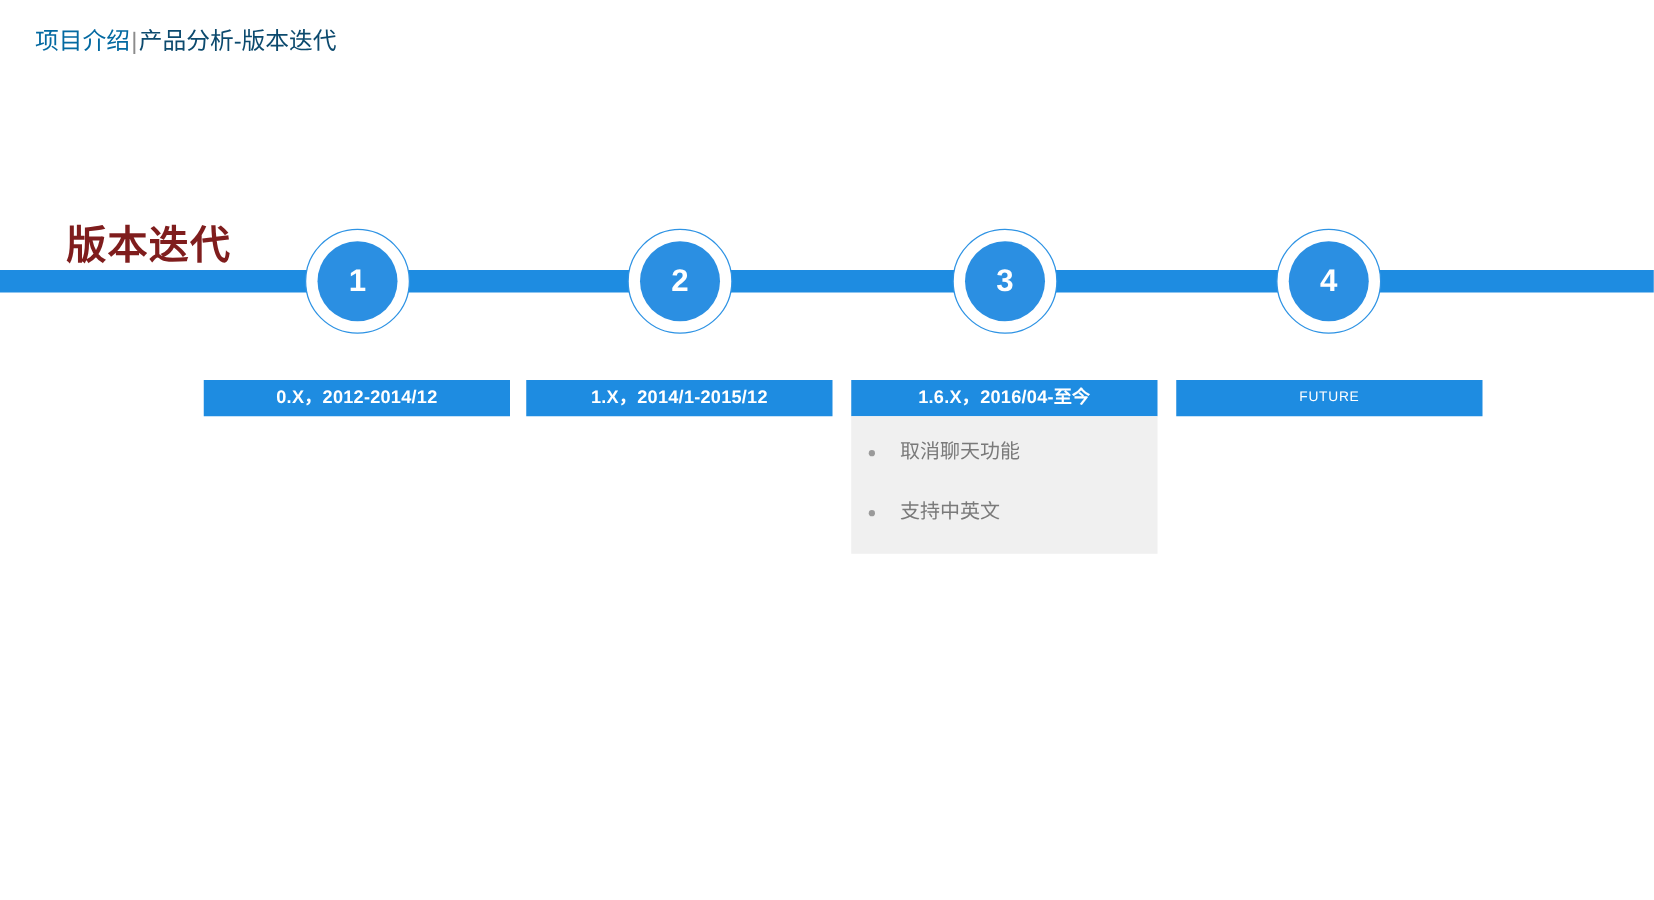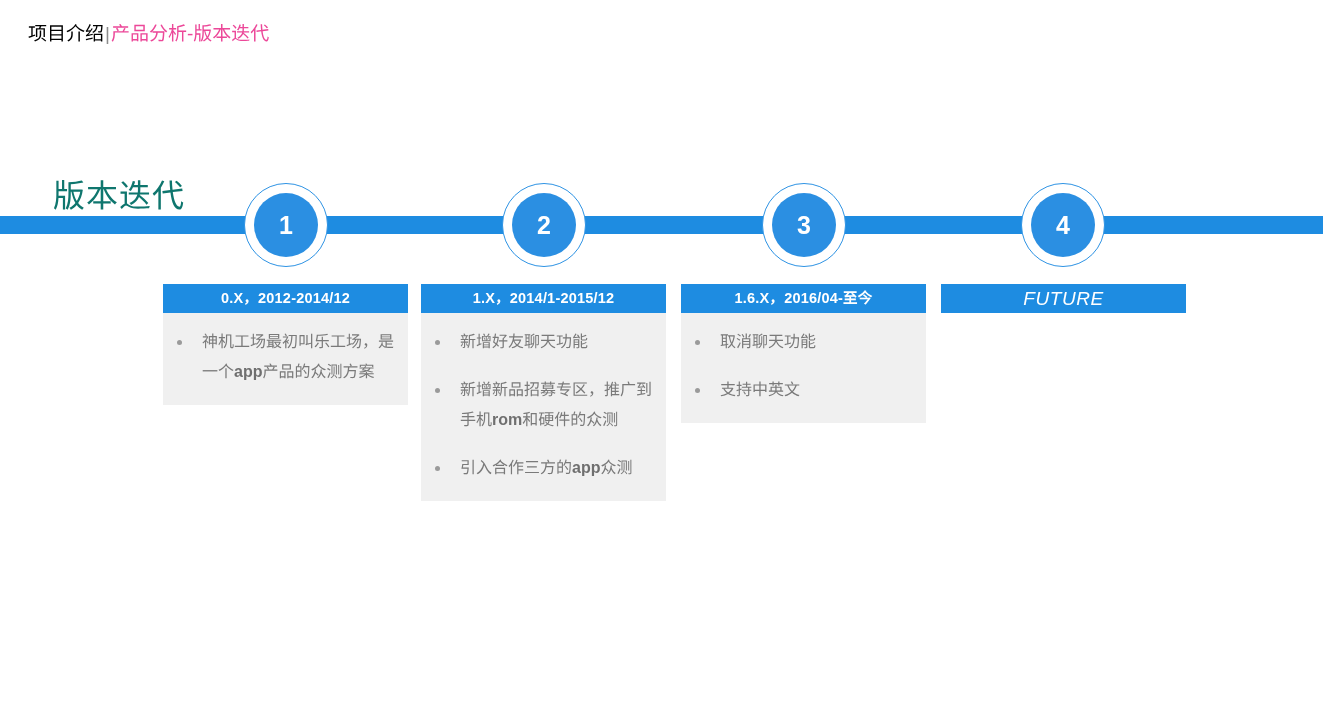--- a/index.html
+++ b/index.html
@@ -20,47 +20,47 @@
   
   .breadcrumb {
     position: absolute;
     left: 28px;
     top: 21px;
     font-size: 19px;
     line-height: 26px;
     white-space: nowrap;
   }
   .breadcrumb .crumb-primary {
-    color: #000000;
+    color: #0369a1;
   }
   .breadcrumb .crumb-sep {
     color: #8c8c8c;
     margin: 0 1px;
   }
   .breadcrumb .crumb-current {
-    color: #ec4899;
+    color: #0c4a6e;
   }
 
   
   .timeline-bar {
     position: absolute;
     left: 0;
     top: 216px;
     width: 1323px;
     height: 18px;
     background: #1e8ce1;
   }
 
   .section-title {
     position: absolute;
     left: 53px;
     top: 176px;
     font-size: 32px;
-    font-weight: normal;
-    color: #0f766e;
+    font-weight: bold;
+    color: #7f1d1d;
     letter-spacing: 1px;
     line-height: 40px;
     z-index: 5;
   }
 
   .node {
     position: absolute;
     top: 183px;
     width: 84px;
     height: 84px;
@@ -89,44 +89,43 @@
 
   
   .node-1 { left: 244px; }
   .node-2 { left: 502px; }
   .node-3 { left: 762px; }
   .node-4 { left: 1021px; }
 
   
   .card {
     position: absolute;
-    top: 284px;
+    top: 304px;
     width: 245px;
   }
   .card-1 { left: 163px; }
   .card-2 { left: 421px; }
   .card-3 { left: 681px; }
   .card-4 { left: 941px; }
 
   .card-header {
     background: #1e8ce1;
     color: #ffffff;
     height: 29px;
     line-height: 29px;
     text-align: center;
     font-size: 14.5px;
     font-weight: bold;
     letter-spacing: 0.2px;
     white-space: nowrap;
   }
   .card-header.plain {
     font-weight: normal;
-    font-size: 19px;
+    font-size: 11px;
     letter-spacing: 0.6px;
-    font-style: italic;
   }
 
   .card-body {
     background: #f0f0f0;
     padding: 14px 14px 18px 12px;
   }
 
   .bullet-item {
     display: flex;
     align-items: flex-start;
@@ -173,44 +172,24 @@
 </div>
 <div class="node node-3">
   <div class="node-inner">3</div>
 </div>
 <div class="node node-4">
   <div class="node-inner">4</div>
 </div>
 
 <div class="card card-1">
   <div class="card-header">0.X，2012-2014/12</div>
-  <div class="card-body">
-      <div class="bullet-item">
-        <span class="bullet-dot"></span>
-        <span class="bullet-text">神机工场最初叫乐工场，是一个<b>app</b>产品的众测方案</span>
-      </div>
-    </div>
 </div>
 
 <div class="card card-2">
   <div class="card-header">1.X，2014/1-2015/12</div>
-  <div class="card-body">
-      <div class="bullet-item">
-        <span class="bullet-dot"></span>
-        <span class="bullet-text">新增好友聊天功能</span>
-      </div>
-      <div class="bullet-item">
-        <span class="bullet-dot"></span>
-        <span class="bullet-text">新增新品招募专区，推广到手机<b>rom</b>和硬件的众测</span>
-      </div>
-      <div class="bullet-item">
-        <span class="bullet-dot"></span>
-        <span class="bullet-text">引入合作三方的<b>app</b>众测</span>
-      </div>
-    </div>
 </div>
 
 <div class="card card-3">
   <div class="card-header">1.6.X，2016/04-至今</div>
   <div class="card-body">
       <div class="bullet-item">
         <span class="bullet-dot"></span>
         <span class="bullet-text">取消聊天功能</span>
       </div>
       <div class="bullet-item">

